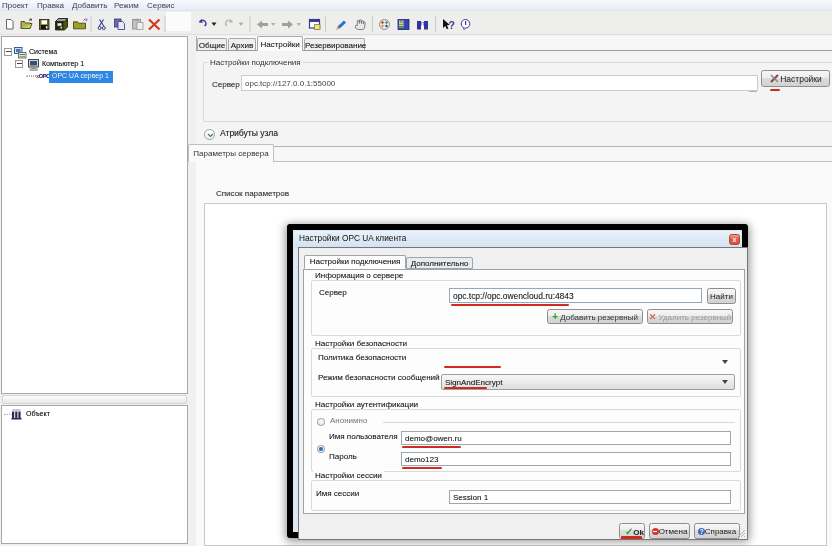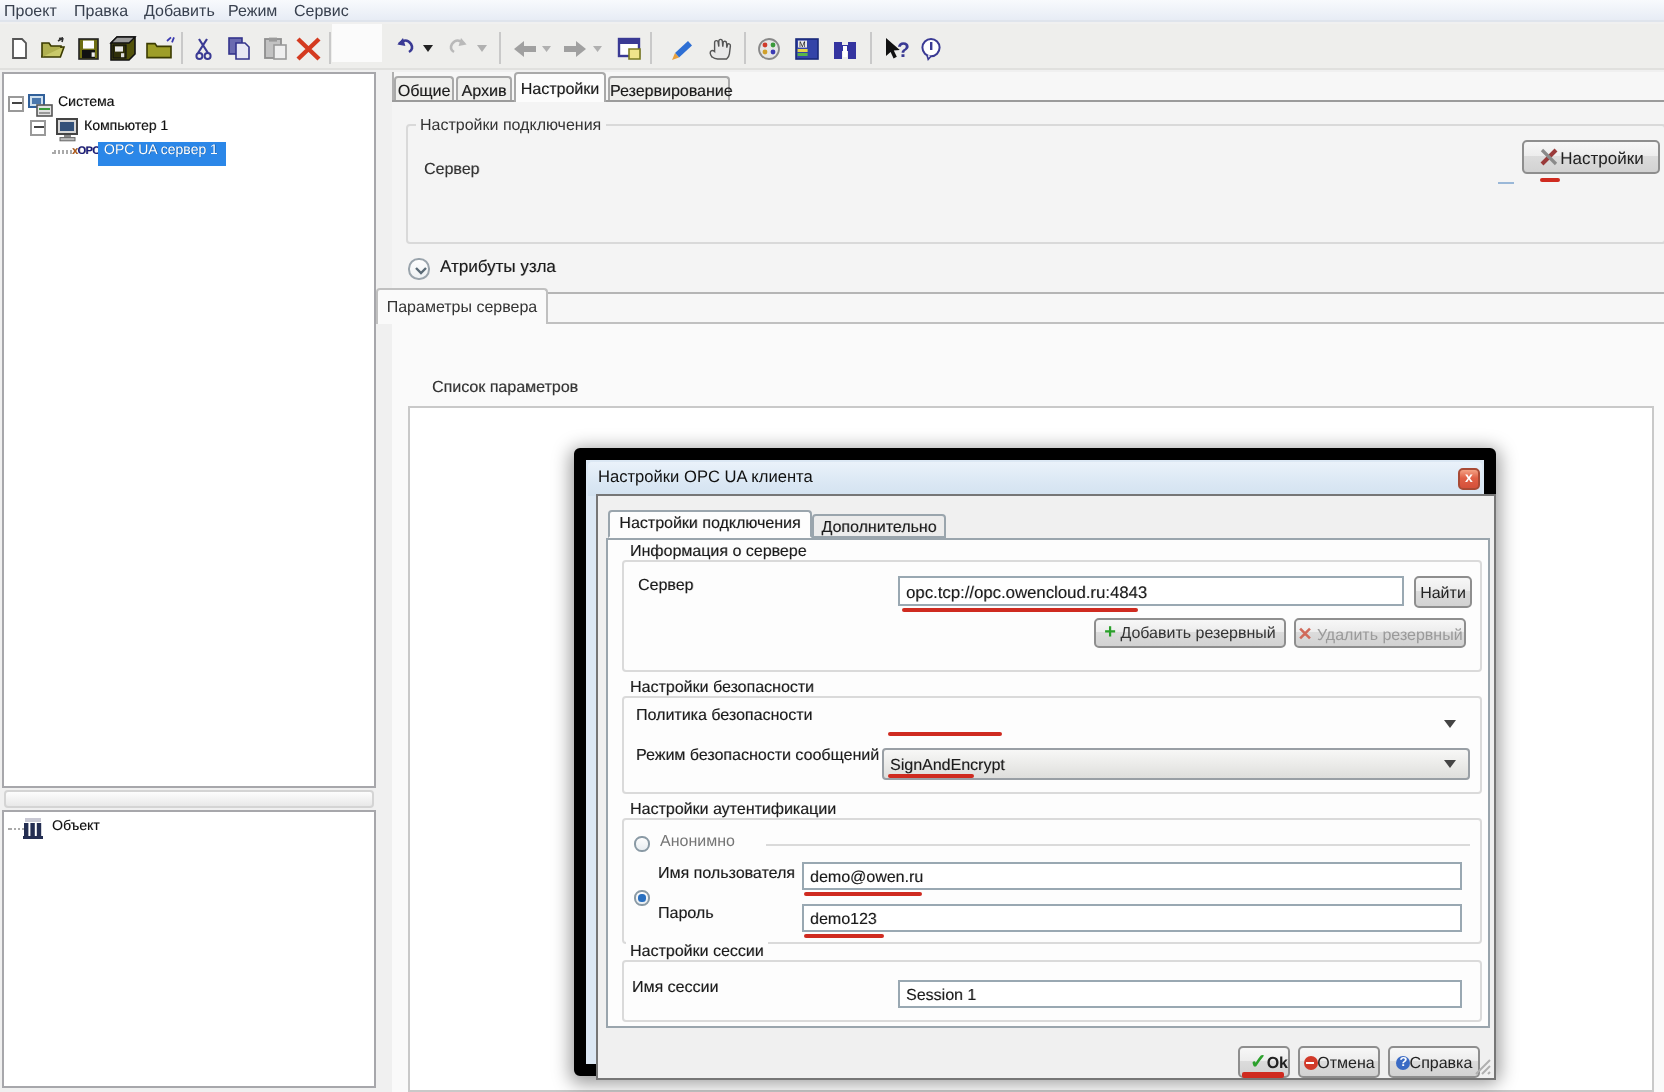--- a/index.html
+++ b/index.html
@@ -200,20 +200,21 @@
 
 <div class="ctab" style="left:197px;top:38px;width:30px;font-size:8px;line-height:13px;">Общие</div>
 <div class="ctab" style="left:228px;top:38px;width:28px;font-size:8px;line-height:13px;">Архив</div>
 <div class="ctab act" style="left:257px;top:38px;width:46px;font-size:8px;">Настройки</div>
 <div class="ctab" style="left:304px;top:38px;width:61px;font-size:8px;line-height:13px;">Резервирование</div>
 <div id="toppane" class="abs">
 
   <div class="grp" style="left:7px;top:11px;right:-1px;height:60px;"></div>
   <div class="grplab" style="left:12px;top:7px;background:#f4f4f4;">Настройки подключения</div>
   <div class="lbl" style="left:16px;top:32px;color:#333;">Сервер</div>
+  <div class="field" style="left:45px;top:24px;width:517px;height:16px;padding-left:3px;">opc.tcp://127.0.0.1:55000</div>
   <div class="btn" style="left:565px;top:19px;width:69px;height:17px;line-height:17px;">
     <svg width="11" height="11" style="vertical-align:-2px" xmlns="http://www.w3.org/2000/svg">
       <path d="M2,9 L9,2" stroke="#9a3a3a" stroke-width="2"></path>
       <path d="M2,2 L9,9" stroke="#8a8a8a" stroke-width="1.6"></path>
     </svg>Настройки</div>
   <div class="abs" style="left:553px;top:40px;width:8px;height:1px;background:#9ab8d8;"></div>
   <div class="redline" style="left:574px;top:38px;width:10px;"></div>
 
   <div class="abs" style="left:8px;top:78px;width:10.5px;height:10.5px;border-radius:50%;border:1px solid #9aa4ac;background:linear-gradient(#fefefe,#eef1f3);"></div>
   <svg class="abs" style="left:10.5px;top:81.5px" width="7" height="5" xmlns="http://www.w3.org/2000/svg">

